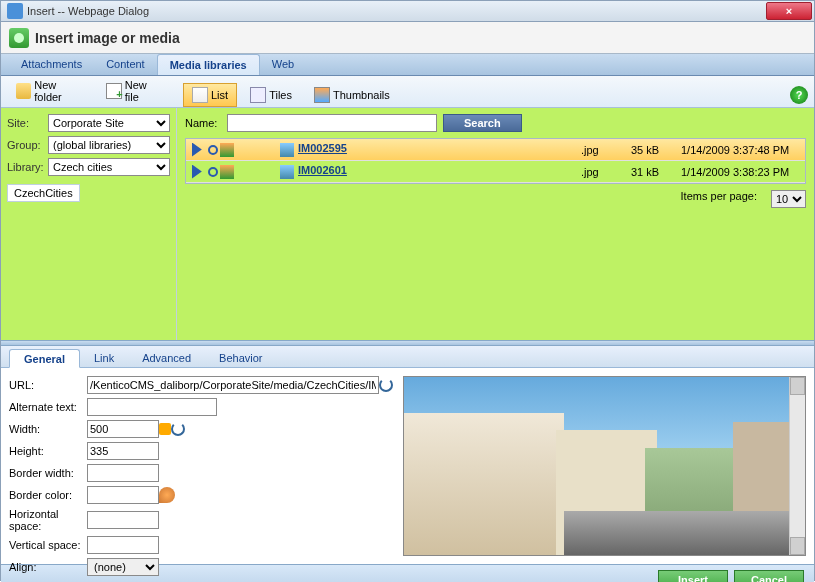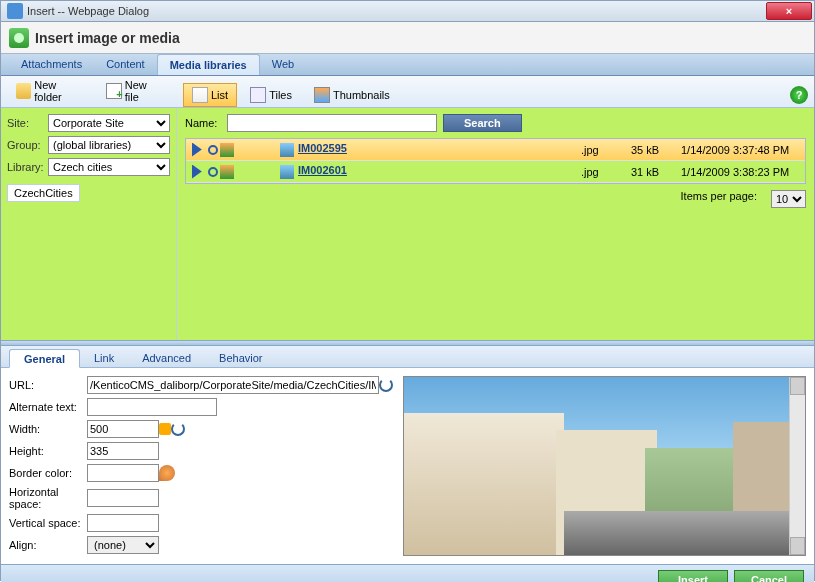--- a/index.html
+++ b/index.html
@@ -225,20 +225,24 @@
         <label>Width:</label>
         <input class="narrow" value="500" style="">
         <span class="lock-ic"></span>
         <span class="refresh-ic"></span>
       </div>
       <div class="prop-row">
         <label>Height:</label>
         <input class="narrow" value="335" style="">
       </div>
       <div class="prop-row">
+        <label>Border width:</label>
+        <input class="narrow" value="" style="">
+      </div>
+      <div class="prop-row">
         <label>Border color:</label>
         <input class="narrow" value="" style="">
         <span class="palette-ic"></span>
       </div>
       <div class="prop-row">
         <label>Horizontal space:</label>
         <input class="narrow" value="" style="">
       </div>
       <div class="prop-row">
         <label>Vertical space:</label>

